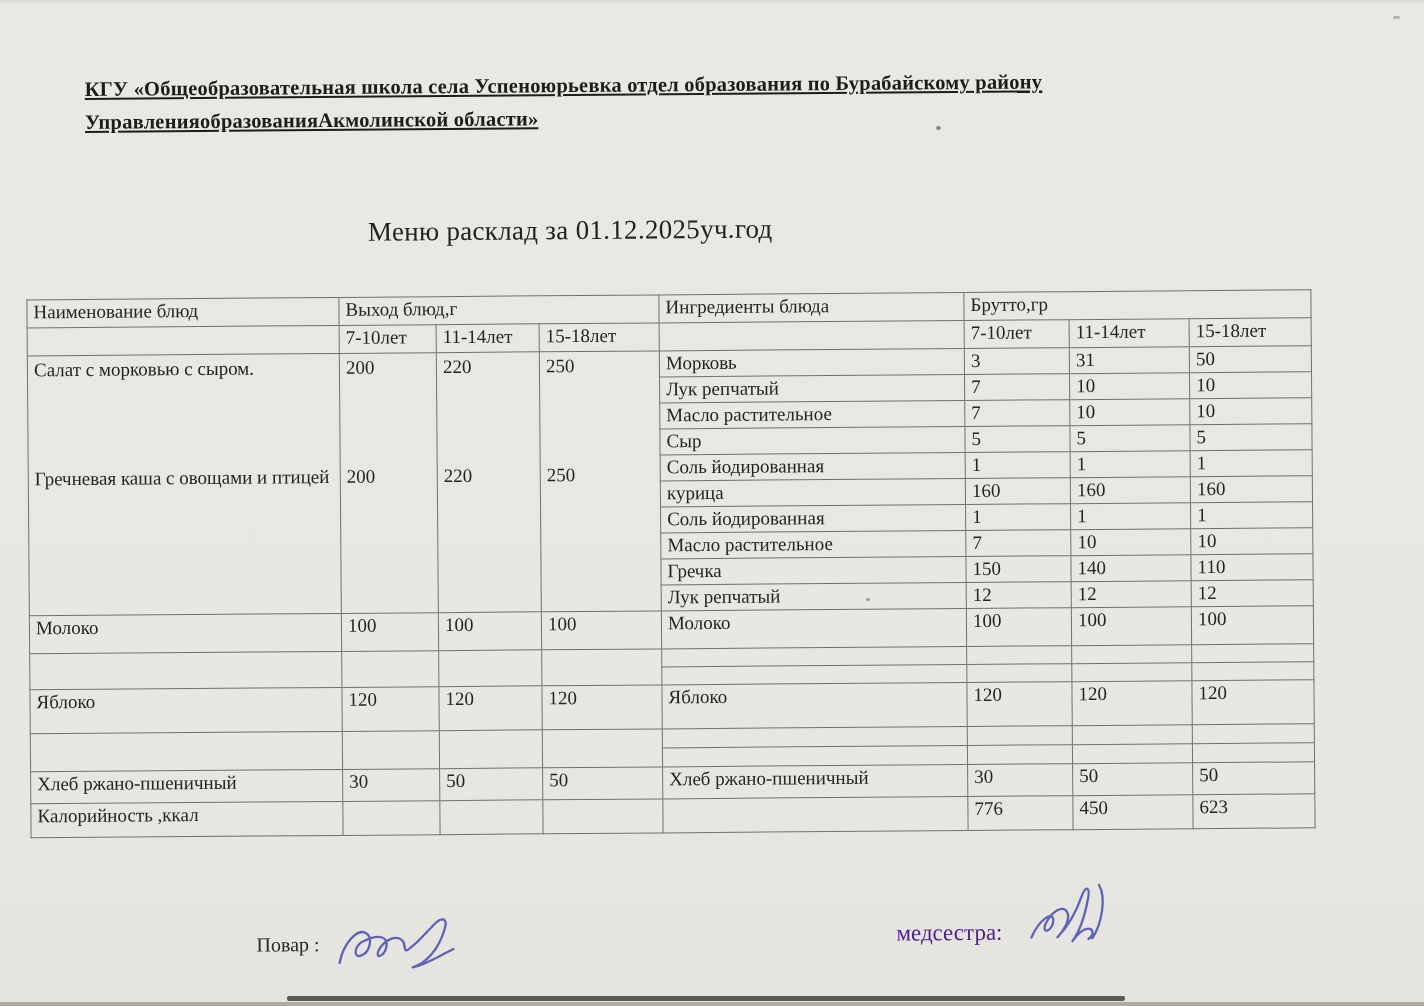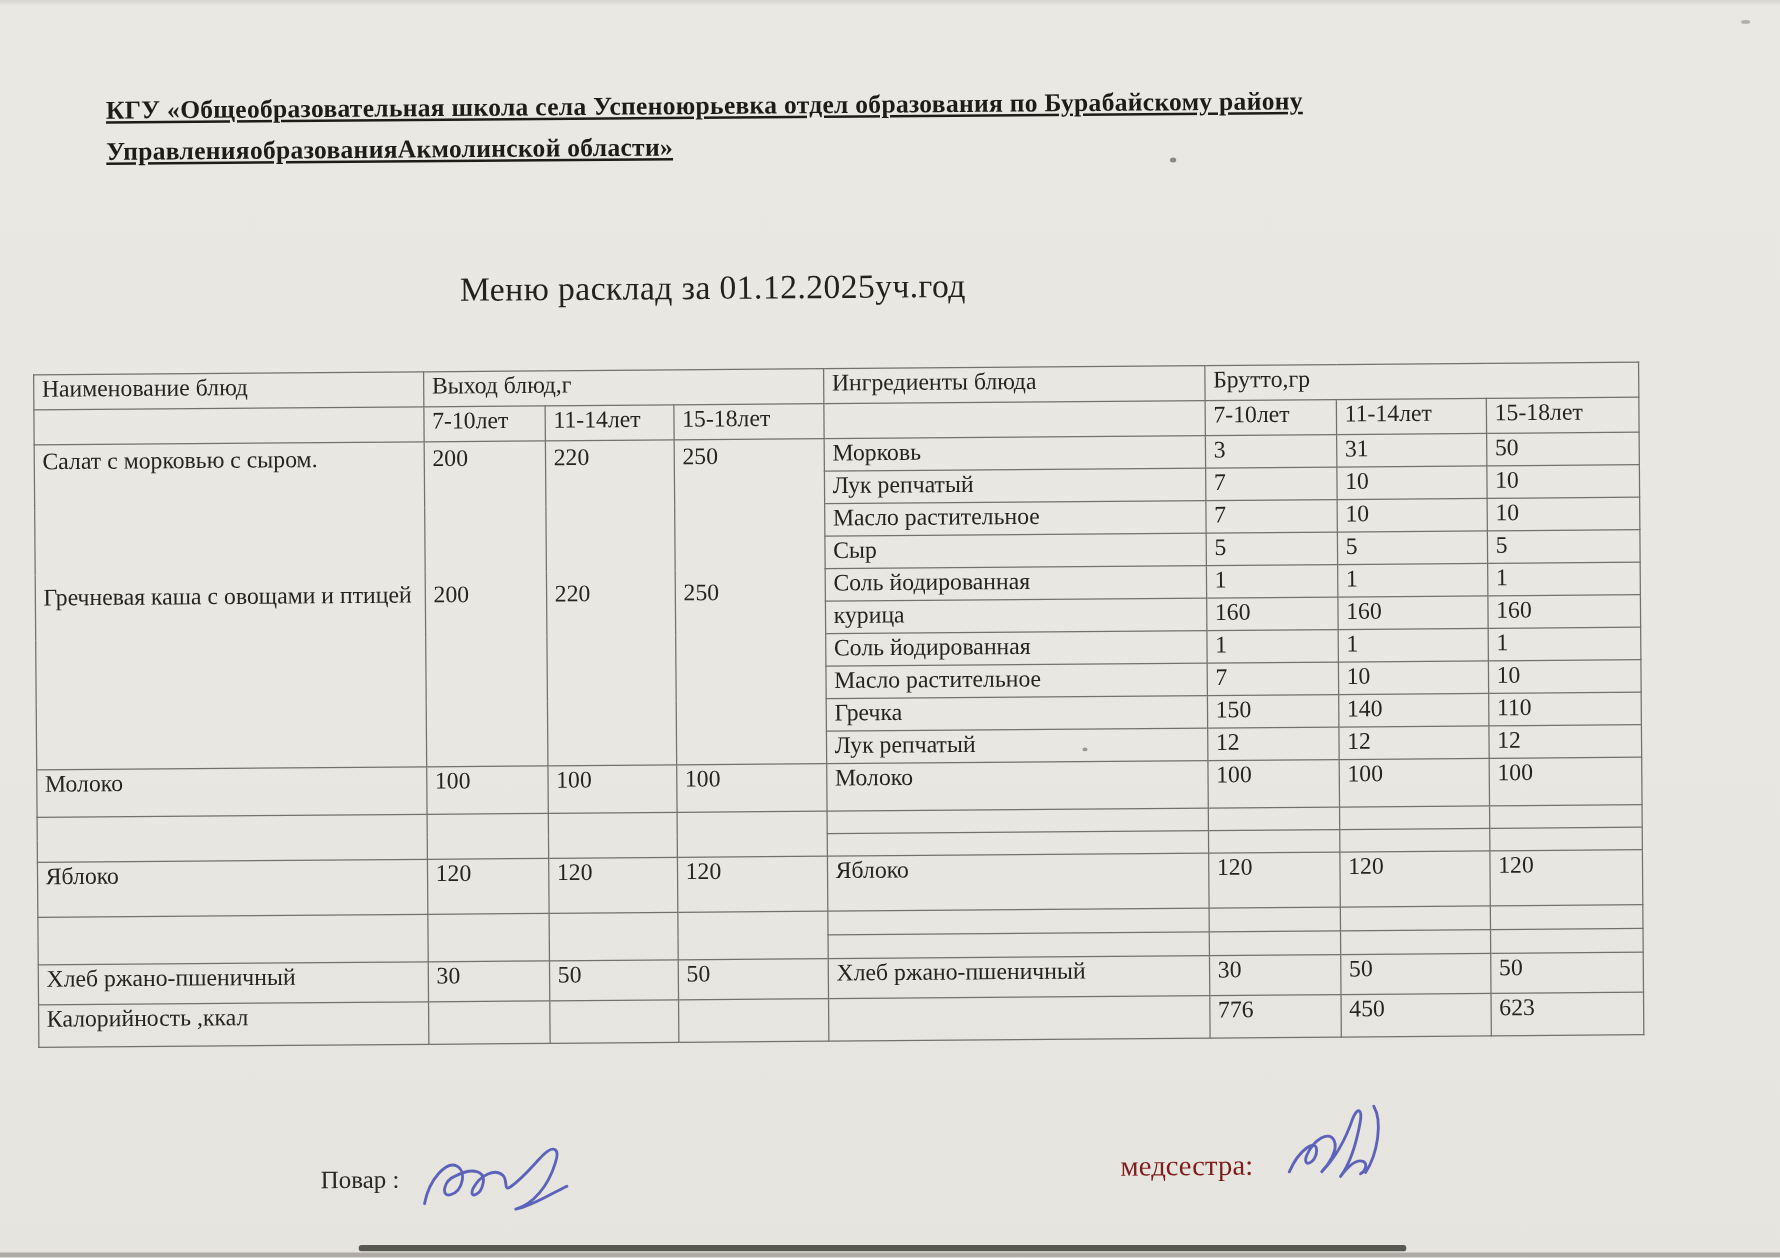--- a/index.html
+++ b/index.html
@@ -32,21 +32,21 @@
   tr.r-milk>td{height:35px;}
   tr.r-e>td{height:15px;}
   tr.r-apple>td{height:41px;}
   tr.r-e2>td{height:16px;}
   tr.r-bread>td{height:29px;}
   tr.r-cal>td{height:31px;}
   td.merged{position:relative;padding:0;}
   td.merged .pos1{position:absolute;top:3px;left:6px;right:4px;}
   td.merged .pos2{position:absolute;top:112px;left:6px;right:4px;}
   .cook-label{position:absolute;left:253px;top:930px;font-size:20px;color:#2a2824;}
-  .nurse-label{position:absolute;left:893px;top:922px;font-size:23px;color:#7f1d1d;}
+  .nurse-label{position:absolute;left:893px;top:922px;font-size:23px;color:#4c1d95;}
   svg.sig{position:absolute;overflow:visible;}
   svg.sig path{fill:none;stroke:#4a51b5;stroke-width:2.3;stroke-linecap:round;stroke-linejoin:round;opacity:.88;}
   .sig-cook{left:330px;top:896px;}
   .sig-nurse{left:1016px;top:880px;}
   .artifact-bottom{position:absolute;left:287px;top:996px;width:838px;height:5px;background:#585a52;border-radius:2px;}
   .edge-bottom{position:absolute;left:0;top:1002px;width:1424px;height:4px;background:#adaba4;}
   .speck1{position:absolute;left:936px;top:126px;width:5px;height:4px;background:#8a887f;border-radius:50%;}
   .speck2{position:absolute;left:1393px;top:16px;width:7px;height:3px;background:#b2b0a9;border-radius:40%;}
   .speck3{position:absolute;left:866px;top:598px;width:4px;height:3px;background:#9b9990;border-radius:50%;}
   .edge-top{position:absolute;left:0;top:0;width:1424px;height:5px;background:linear-gradient(180deg,#d9d7d1,rgba(0,0,0,0));}

